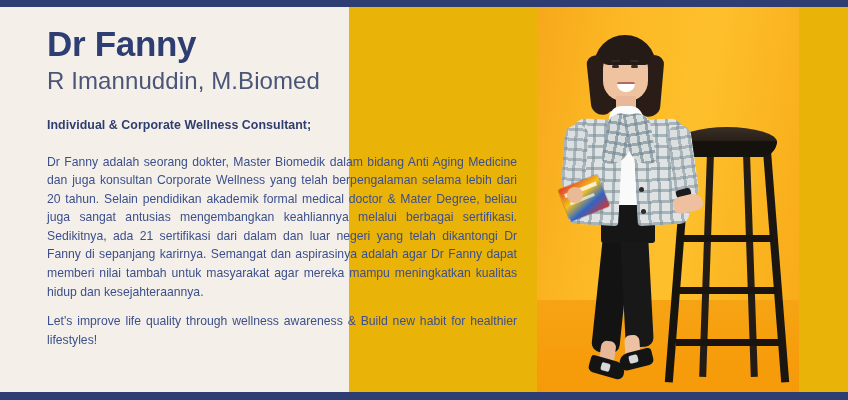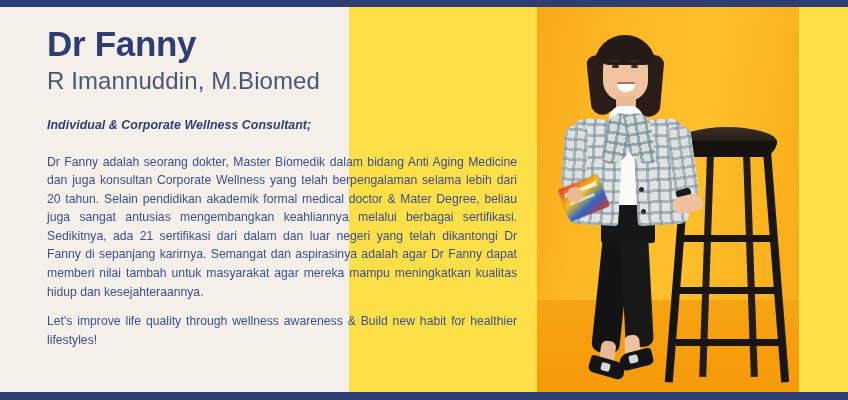--- a/index.html
+++ b/index.html
@@ -1,21 +1,21 @@
 <!DOCTYPE html>
 <html><head>
 <meta charset="utf-8">
 <style>
   html,body{margin:0;padding:0;}
   body{
     width:848px;height:400px;overflow:hidden;
     font-family:"Liberation Sans", sans-serif;
     background:#f0f0f0;
   }
-  .page{position:relative;width:848px;height:400px;background:#fde047;}
+  .page{position:relative;width:848px;height:400px;background:#eab308;}
 
   
   .bar-top{position:absolute;left:0;top:0;width:848px;height:7px;background:#2e3d72;}
   .bar-bottom{position:absolute;left:0;top:392px;width:848px;height:8px;background:#2e3d72;}
 
   
   .cream{position:absolute;left:0;top:7px;width:349px;height:385px;background:#f4f0e9;}
 
   
   .textcol{position:absolute;left:47px;top:24px;width:470px;}
@@ -23,21 +23,21 @@
   .title{
     font-size:35px;line-height:40px;font-weight:bold;color:#2e3d72;
     letter-spacing:-0.3px;margin:0;
   }
   .subtitle{
     font-size:24px;line-height:30px;font-weight:400;color:#4a5578;
     letter-spacing:0.1px;margin:2px 0 0 0;
   }
   .tagline{
     margin:22px 0 0 0;font-size:12.4px;line-height:15.5px;
-    font-weight:bold;color:#2e3d72;letter-spacing:0.05px;font-style:italic;
+    font-weight:bold;color:#2e3d72;letter-spacing:0.05px;
   }
   .body-p{
     margin:19px 0 0 0;font-size:12.2px;line-height:18.6px;
     color:#3c4f8c;text-align:justify;
   }
   .body-p.second{margin-top:11px;}
 
   
   .photo{
     position:absolute;left:537px;top:7px;width:262px;height:385px;

